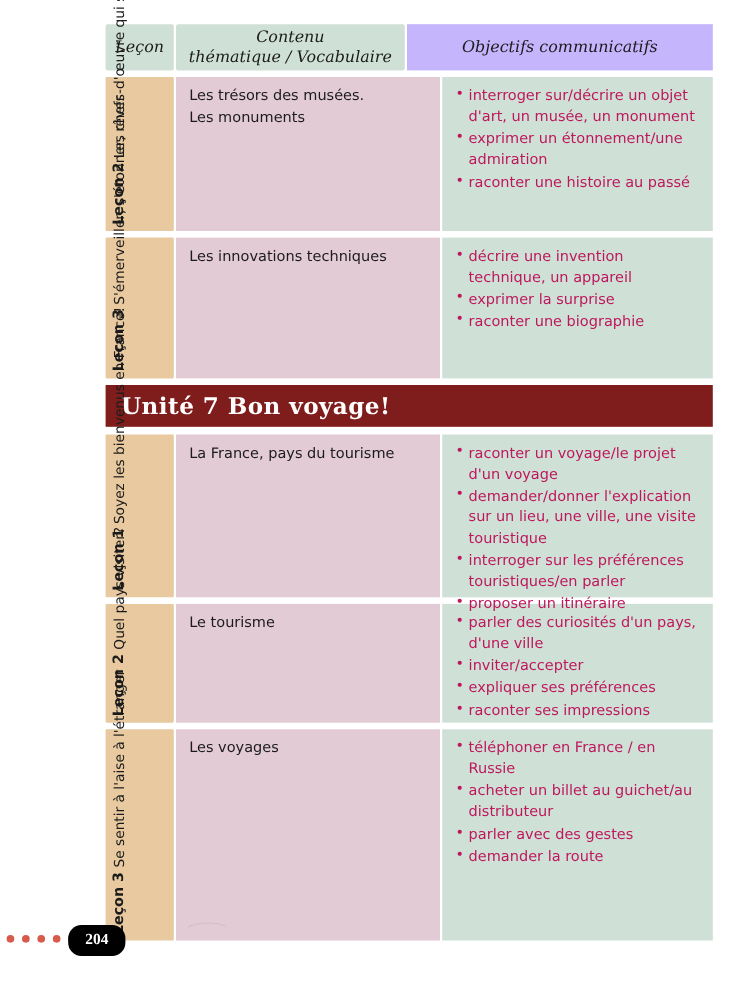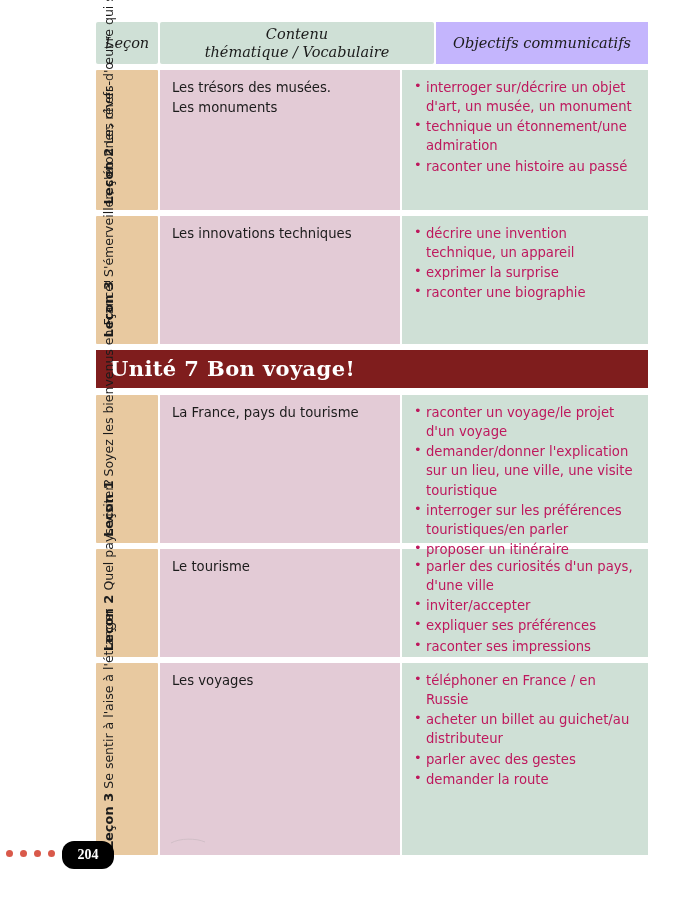--- a/index.html
+++ b/index.html
@@ -45,21 +45,21 @@
     justify-content: center;
     text-align: center;
     line-height: 1.25;
   }
   .hdr-lecon {
     width: 62px;
     background: #cfe0d6;
     border-radius: 2px;
   }
   .hdr-contenu {
-    width: 274px;
+    width: 208px;
     background: #cfe0d6;
     border-radius: 2px;
     margin-left: 2px;
   }
   .hdr-obj {
     flex: 1;
     background: #c4b5fd;
     border-radius: 0;
     margin-left: 2px;
   }
@@ -212,21 +212,21 @@
         <div class="lecon-vert">
           <span class="vert-text"><span class="vert-title">Leçon 2</span> <span>Les chefs-d'œuvre qui survivent de nos jours</span></span>
         </div>
       </div>
       <div class="col-contenu">
         <div class="cont-line">Les trésors des musées.</div>
         <div class="cont-line">Les monuments</div>
       </div>
       <div class="col-obj">
         <div class="obj-item">interroger sur/décrire un objet d'art, un musée, un monument</div>
-        <div class="obj-item">technique un étonnement/une admiration</div>
+        <div class="obj-item">exprimer un étonnement/une admiration</div>
         <div class="obj-item">raconter une histoire au passé</div>
       </div>
     </div>
 
     <div class="lesson-row" style="height:128px;">
       <div class="col-lecon">
         <div class="lecon-vert">
           <span class="vert-text"><span class="vert-title">Leçon 3</span> <span>S'émerveiller, s'étonner, rêver</span></span>
         </div>
       </div>

